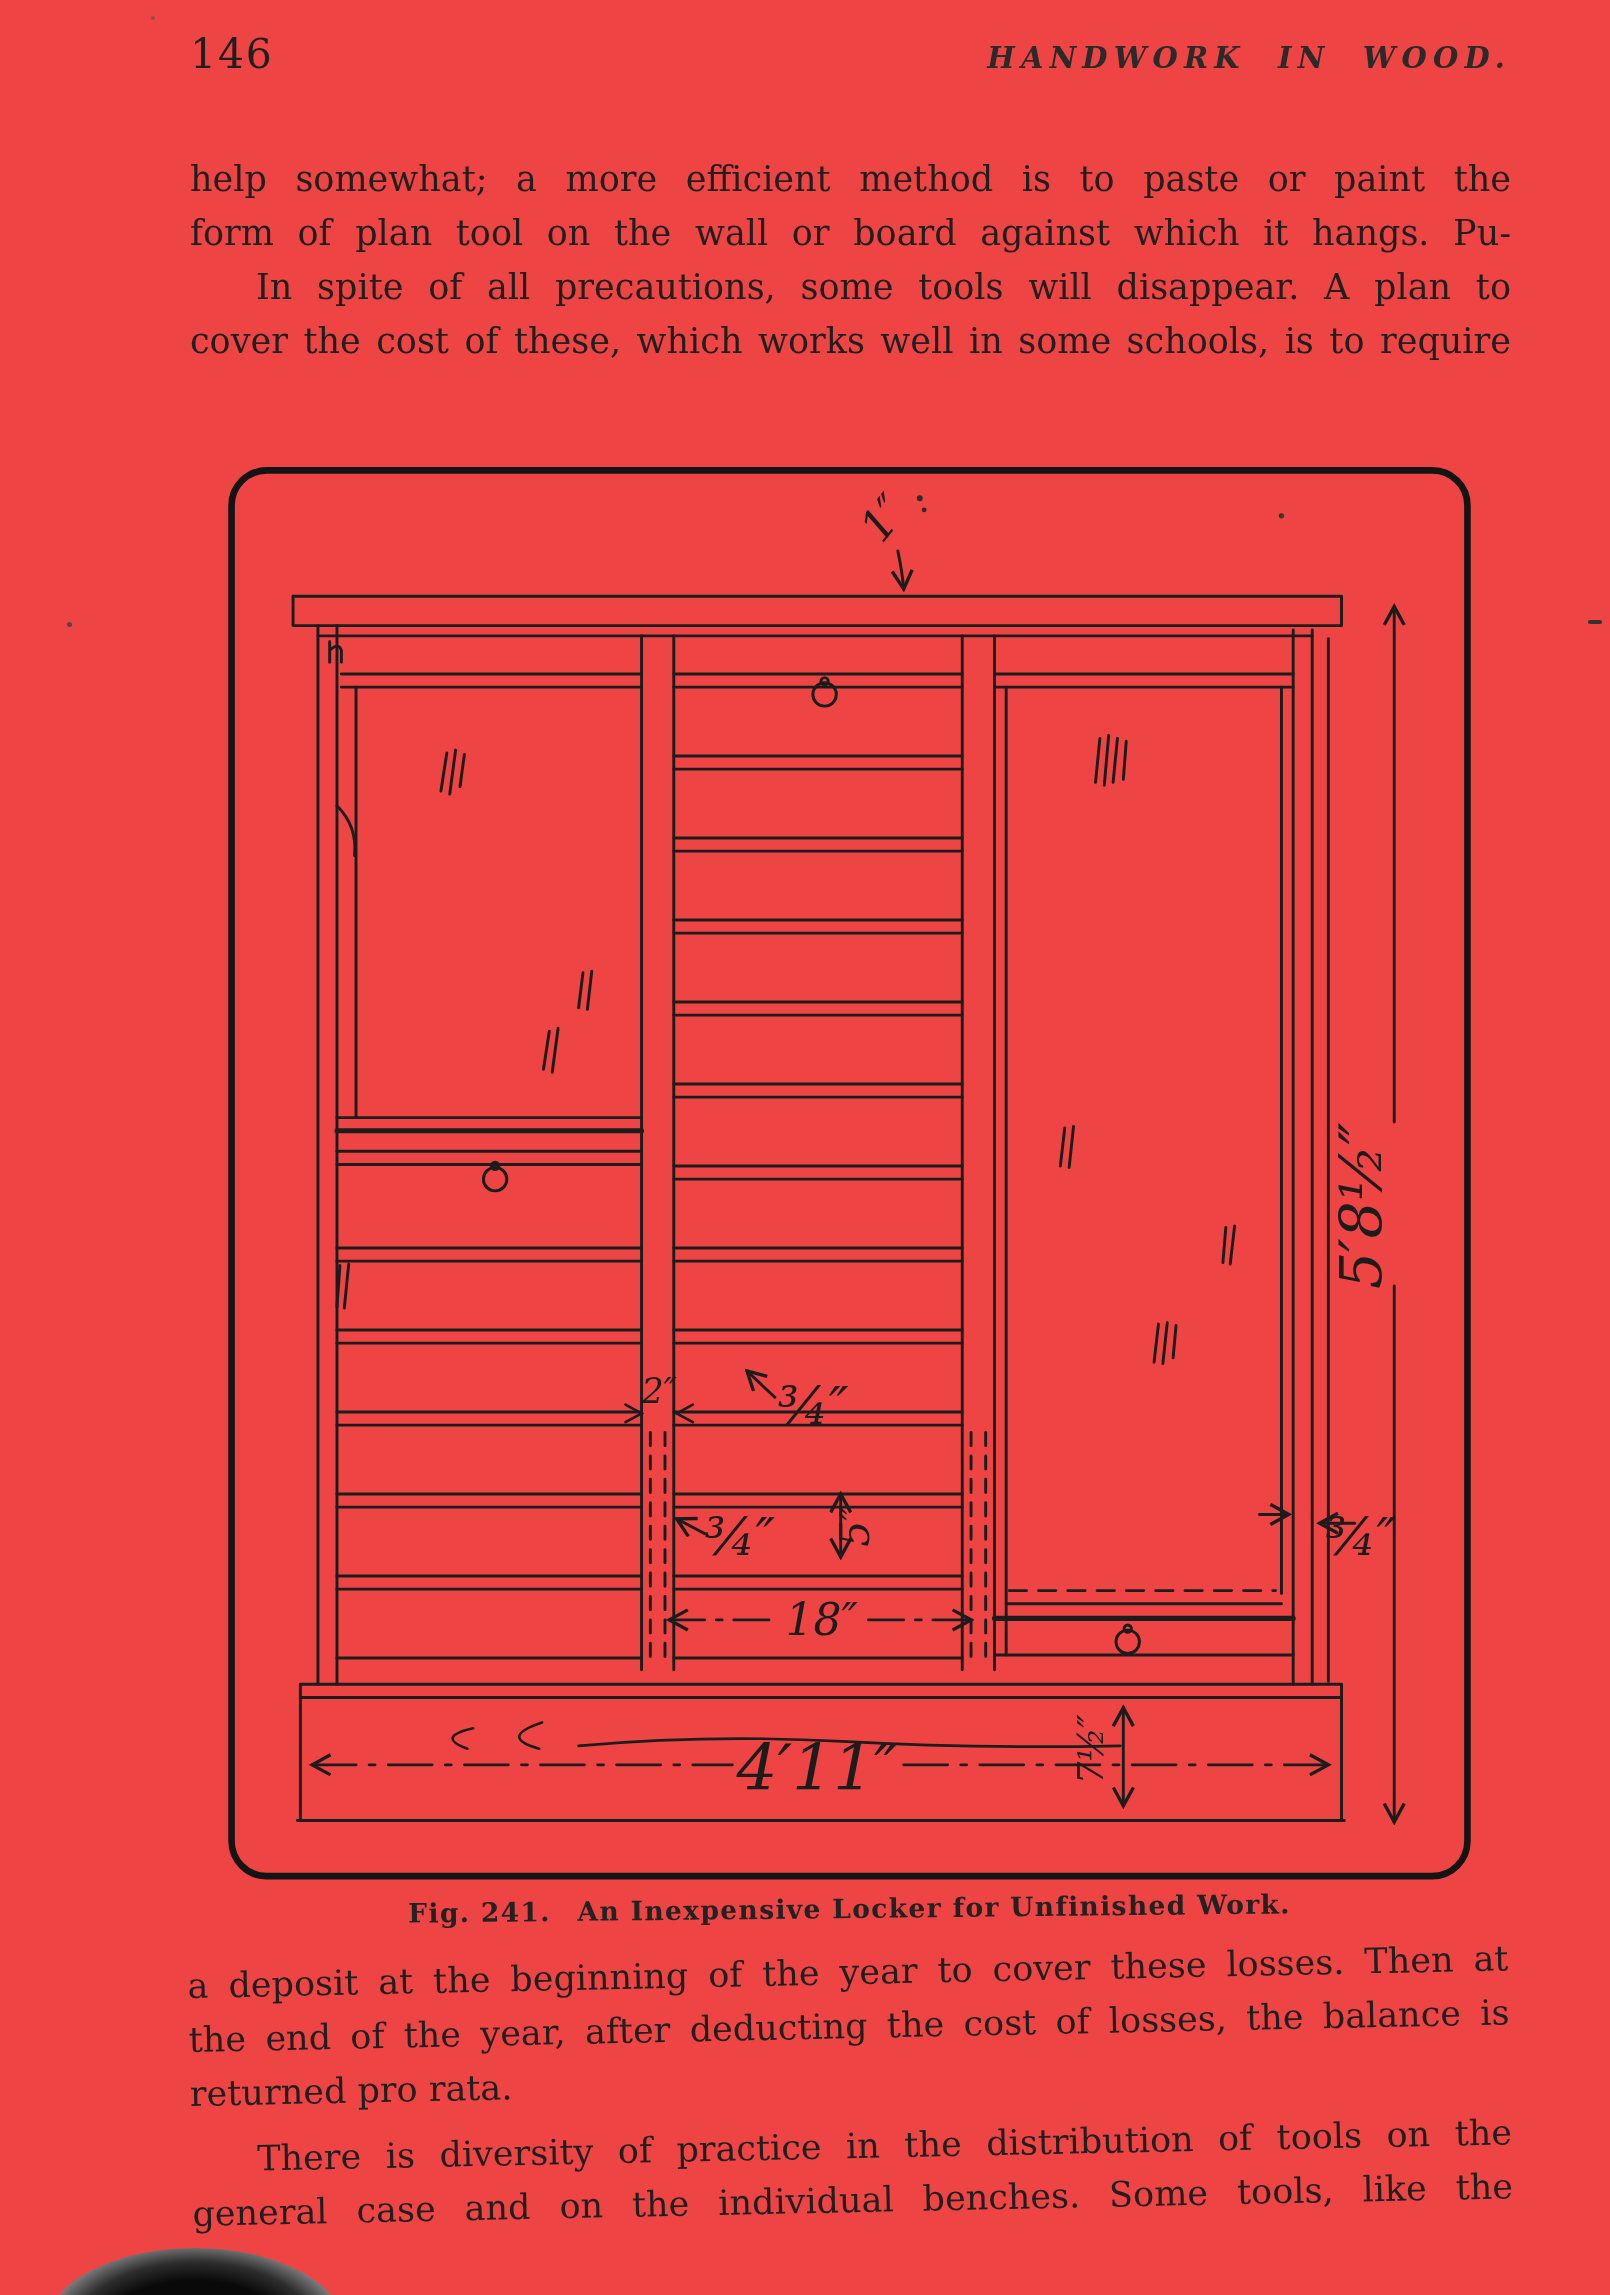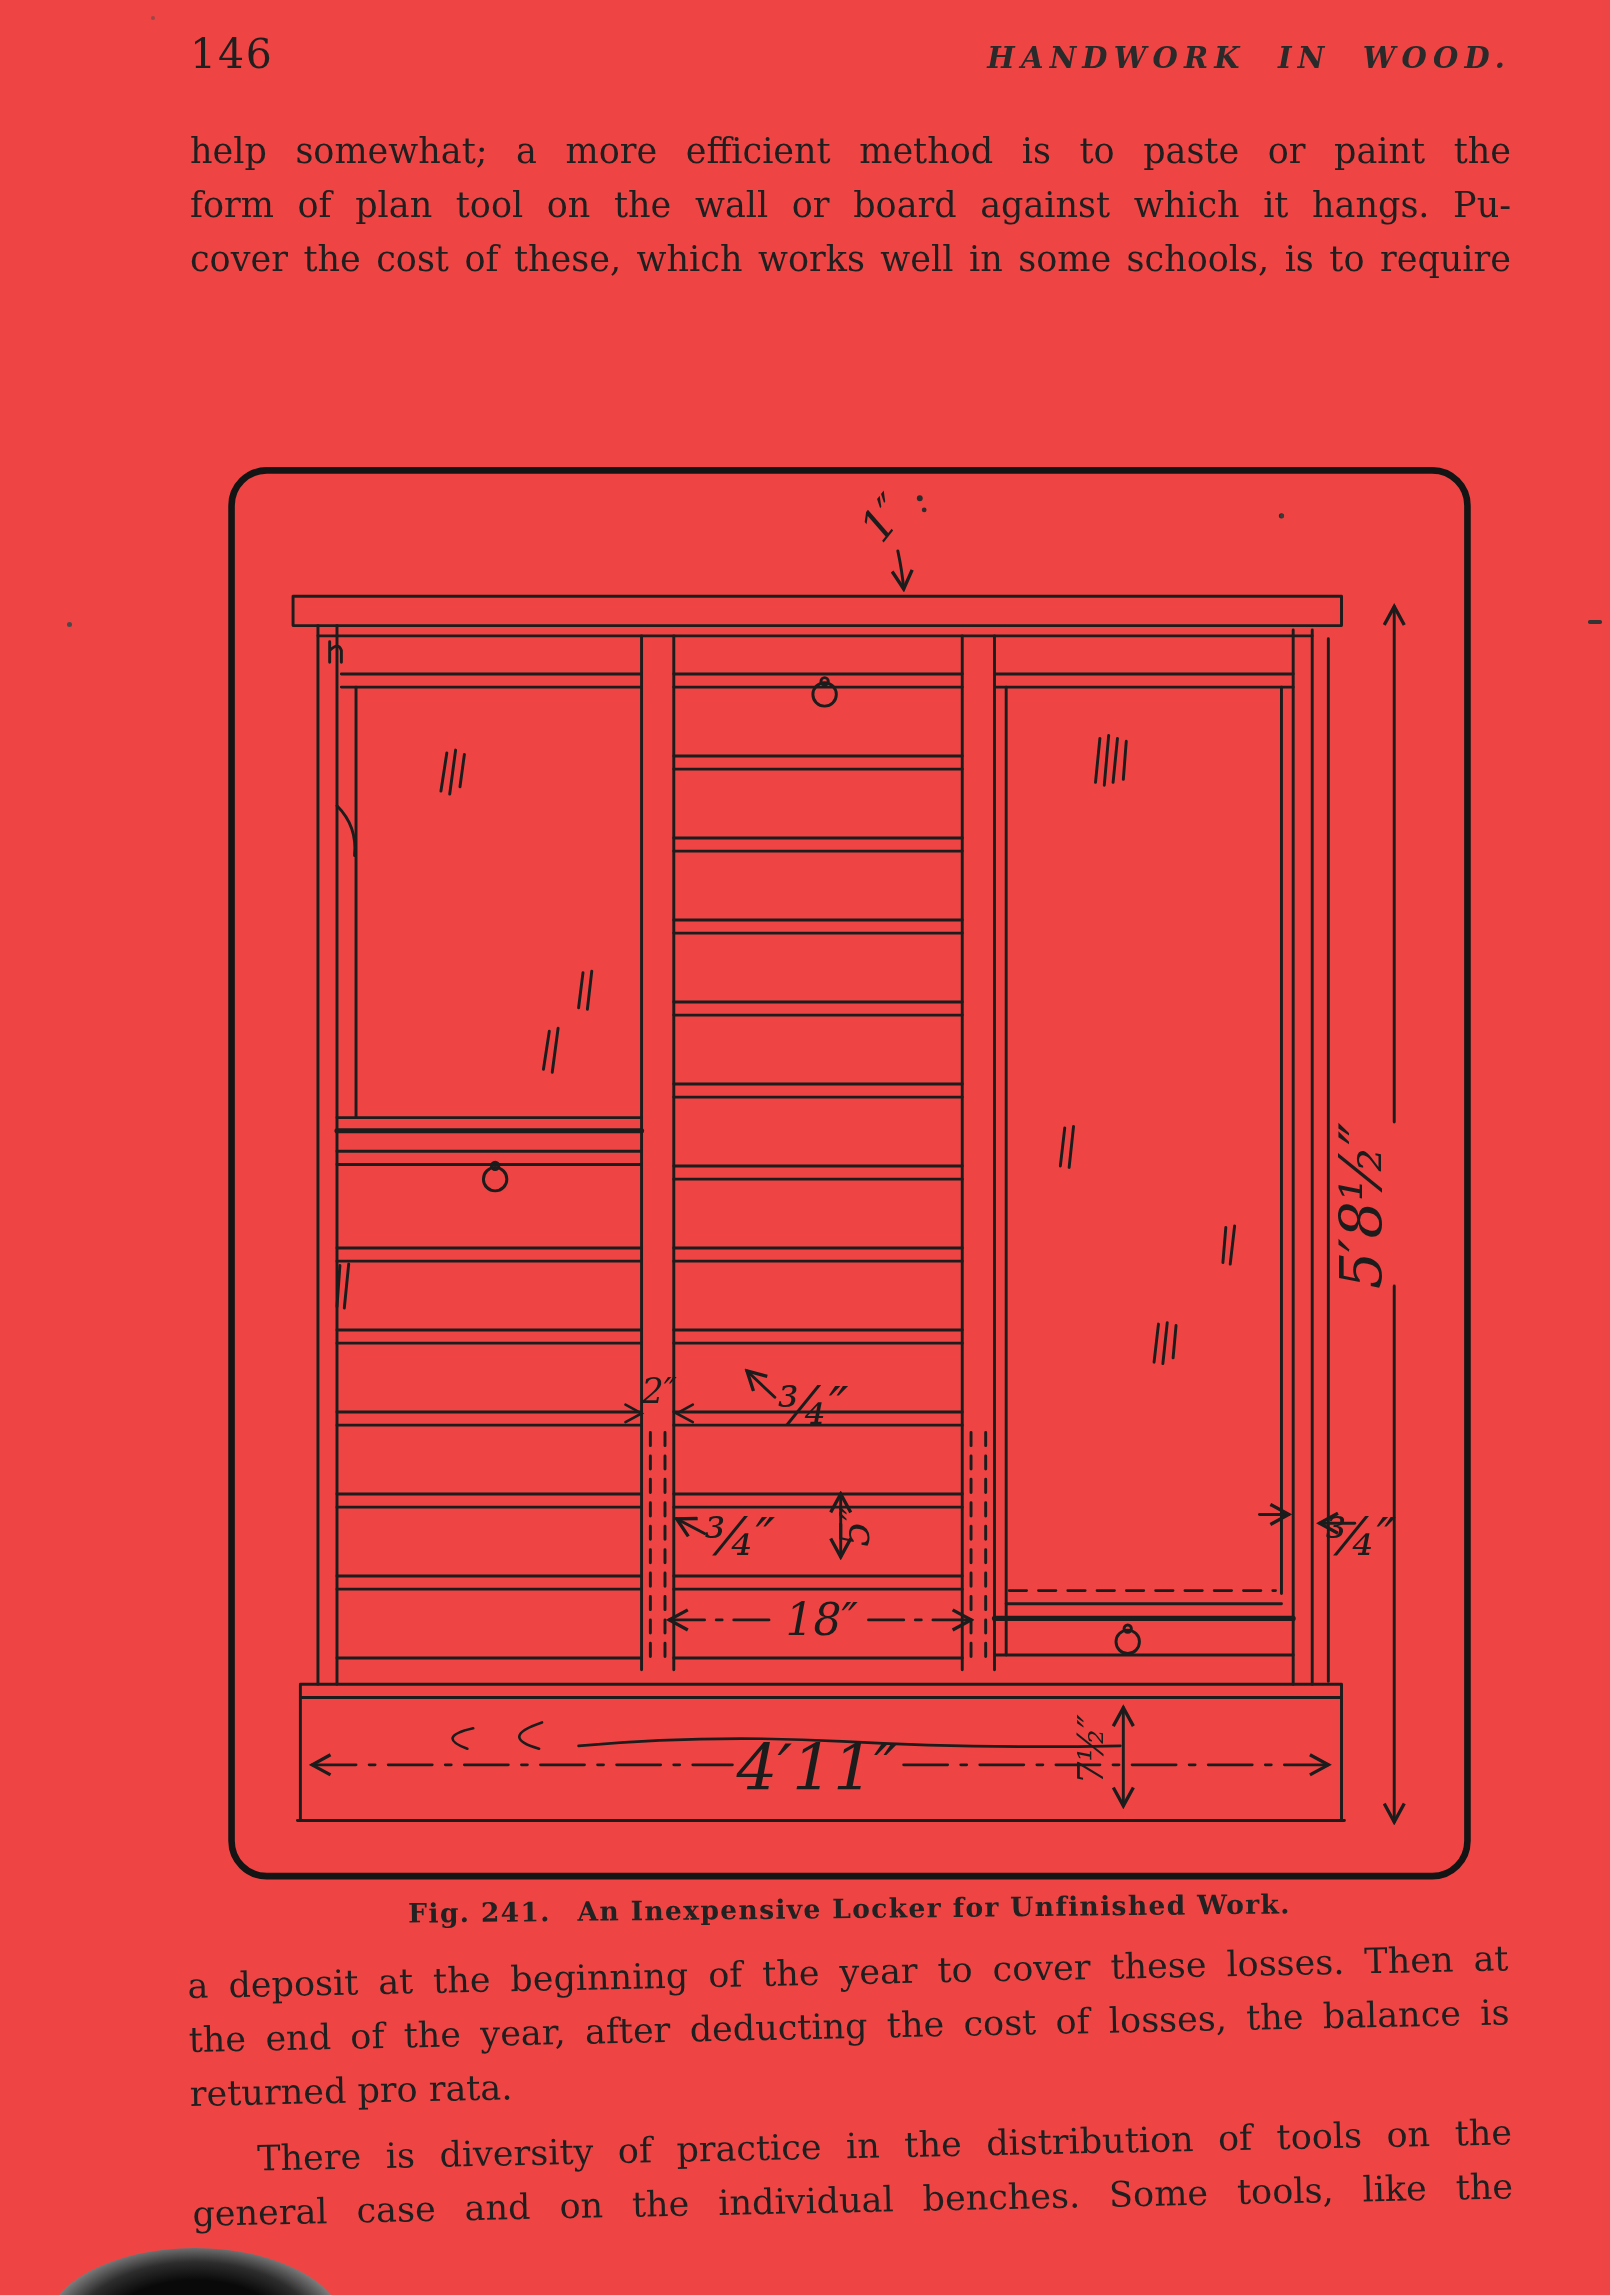--- a/index.html
+++ b/index.html
@@ -2,21 +2,21 @@
 <html style="font-size:14px"><head>
 <meta charset="utf-8">
 <style>
   html,body{margin:0;padding:0;background:#fdfdfb;}
   #page{position:relative;width:1611px;height:2295px;background:#ef4444;overflow:hidden;
         font-family:"DejaVu Serif",serif;color:#1f1f1f;}
   .page-number{position:absolute;left:190px;top:30px;font-size:41px;letter-spacing:1.8px;}
   .running-title{position:absolute;left:190px;top:41px;width:1321px;text-align:right;
         font-size:29px;font-weight:bold;letter-spacing:6.2px;word-spacing:16px;color:#2a2a2a;font-style:italic;}
   .text-block{position:absolute;left:190px;width:1321px;}
-  #top-text{top:124px;}
+  #top-text{top:152px;}
   .pline{height:54px;line-height:54px;font-size:35px;overflow:hidden;}
   .pline.just{text-align:justify;}
   .pline.just::after{content:"";display:inline-block;width:100%;vertical-align:top;}
   .indent{text-indent:66px;}
   .figure-frame{position:absolute;left:227px;top:466px;width:1245px;height:1416px;}
   .figure-frame svg{display:block;width:100%;height:100%;}
   .caption{position:absolute;left:227px;top:1893px;width:1245px;text-align:center;
         font-size:26.6px;font-weight:bold;letter-spacing:1.3px;transform:rotate(-0.6deg);color:#222;}
   .caption .fig{margin-right:26.6px;}
   #bottom-text{top:1959px;transform:rotate(-1.2deg);transform-origin:0 50%;}
@@ -30,20 +30,21 @@
 <body>
 
 <div id="page">
 
   <div class="page-number">146</div>
   <div class="running-title">HANDWORK IN WOOD.</div>
 
   <div class="text-block" id="top-text">
     <div class="pline just">help somewhat; a more efficient method is to paste or paint the</div>
     <div class="pline just">form of plan tool on the wall or board against which it hangs. Pu-</div>
+    <div class="pline just indent">In spite of all precautions, some tools will disappear. A plan to</div>
     <div class="pline just">cover the cost of these, which works well in some schools, is to require</div>
   </div>
 
   <div class="figure-frame">
     <svg viewBox="0 0 850 967" preserveAspectRatio="xMidYMid meet">
       <defs>
         <marker id="arr" viewBox="-12 -7 14 14" refX="0" refY="0" markerWidth="16" markerHeight="16" orient="auto-start-reverse" markerUnits="userSpaceOnUse">
           <path d="M-11 -6 L0 0 L-11 6" fill="none" stroke="#1c1c1c" stroke-width="2"></path>
         </marker>
       </defs>

